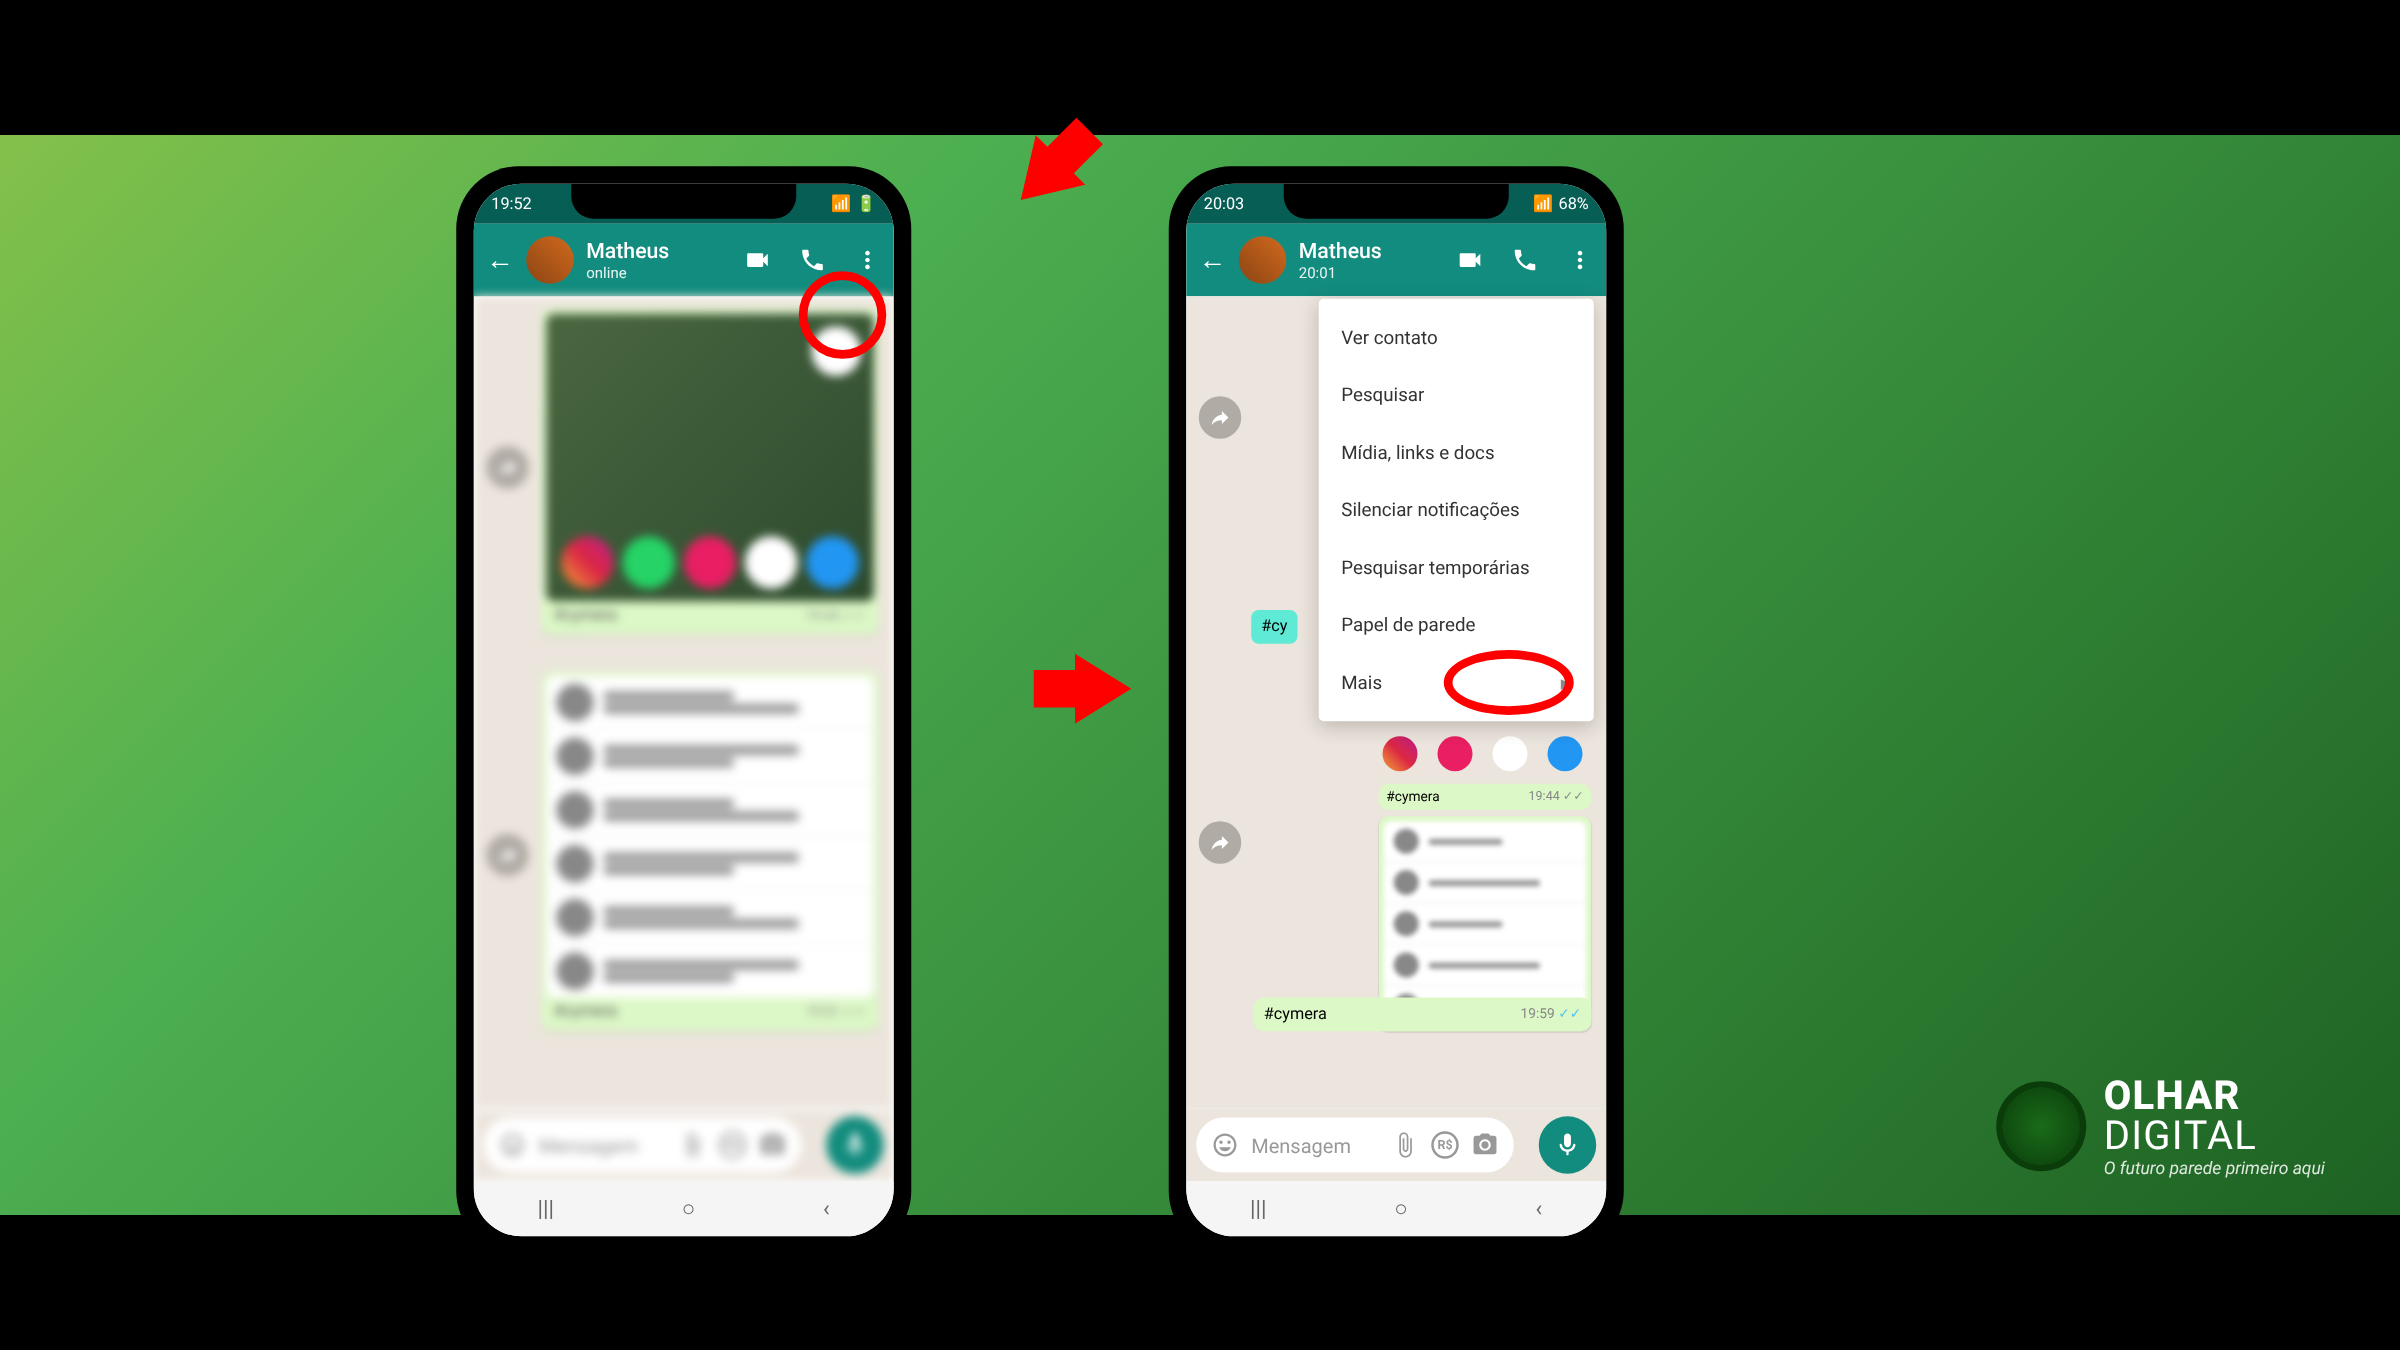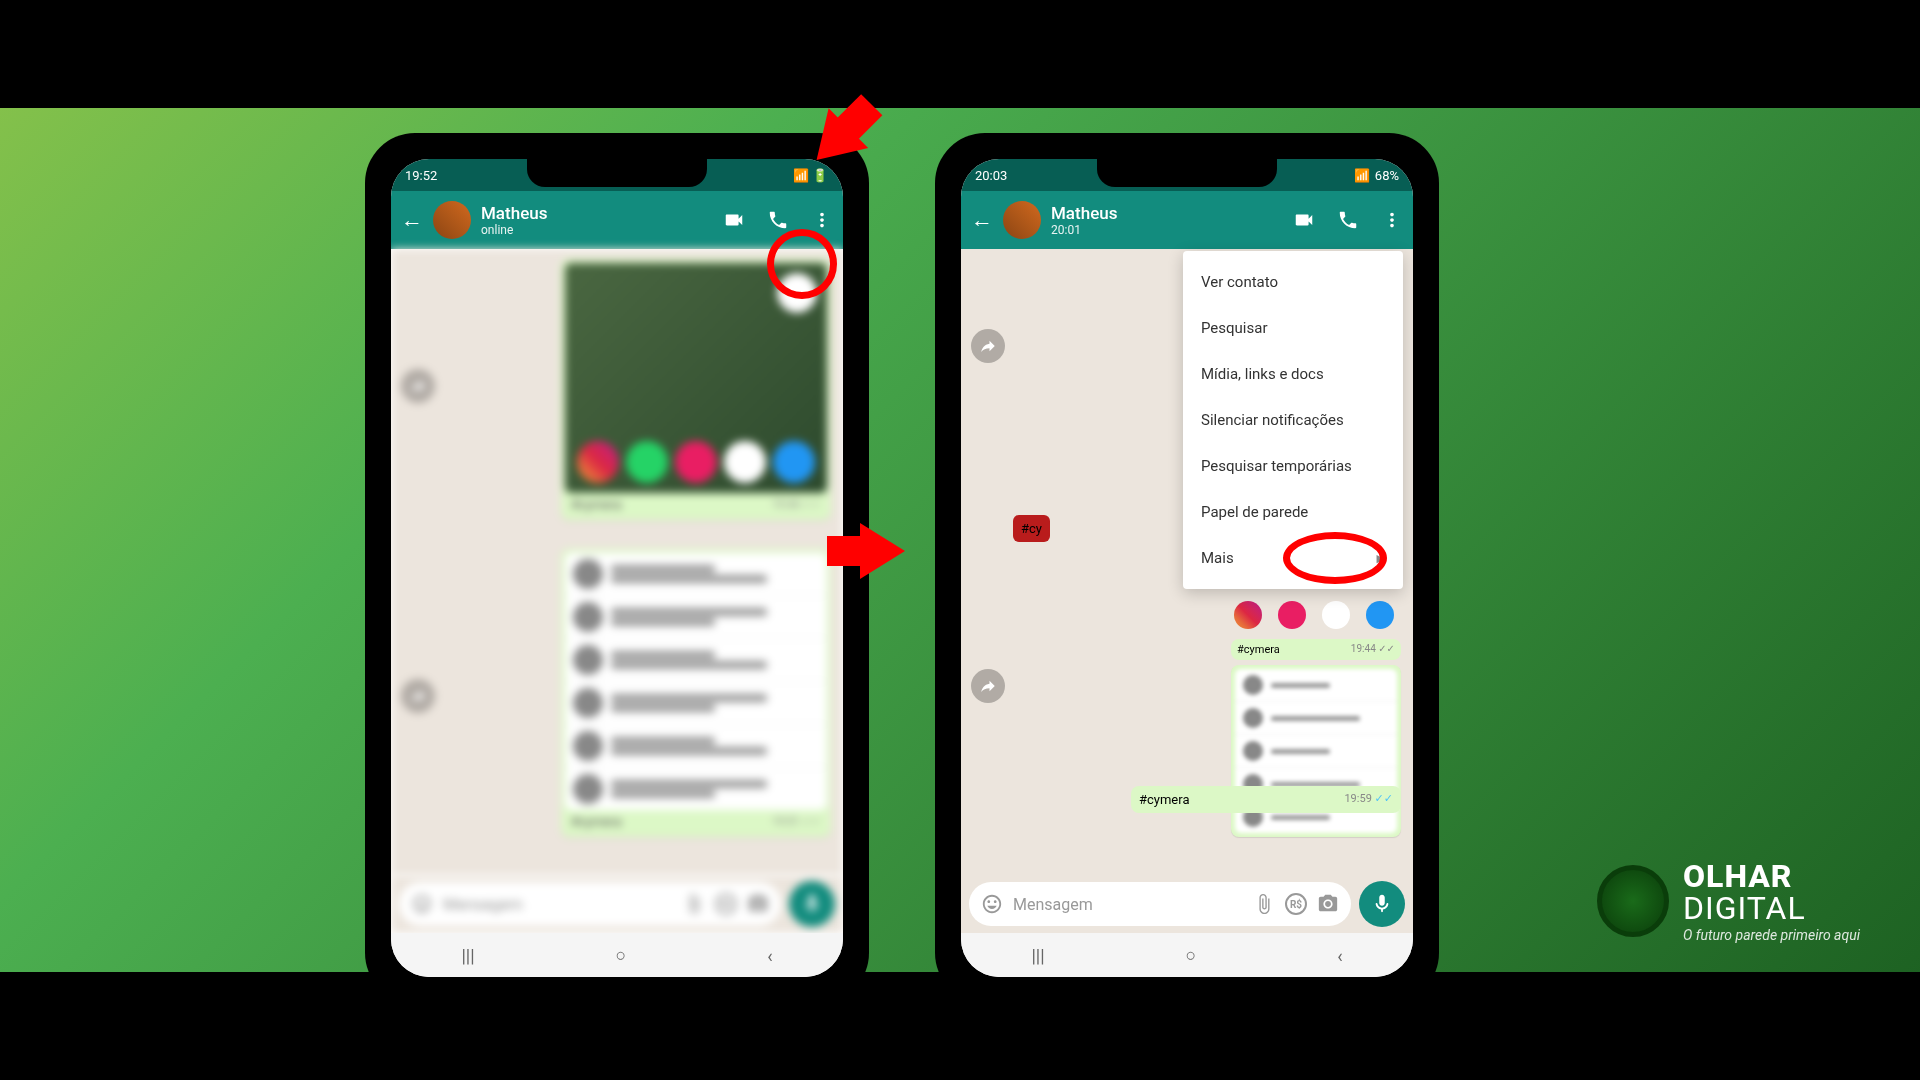--- a/index.html
+++ b/index.html
@@ -1,20 +1,20 @@
 <!DOCTYPE html>
 <html><head>
 <meta charset="utf-8">
 <style>
 *{margin:0;padding:0;box-sizing:border-box;font-family:-apple-system,BlinkMacSystemFont,Roboto,Arial,sans-serif}
 body{width:1920px;height:1080px;background:linear-gradient(135deg,#8bc34a 0%,#4caf50 30%,#1b5e20 100%);position:relative;overflow:hidden}
 .letterbox{position:absolute;left:0;width:100%;height:108px;background:#000}
 .letterbox.top{top:0}.letterbox.bottom{bottom:0}
 .canvas{position:absolute;top:108px;left:0;width:1920px;height:864px}
-.phone{position:absolute;width:504px;height:870px;background:#000;border-radius:50px;padding:26px}
+.phone{position:absolute;width:364px;height:870px;background:#000;border-radius:50px;padding:14px}
 .phone.left{left:365px;top:25px}.phone.right{left:935px;top:25px}
 .screen{width:100%;height:100%;background:#fff;border-radius:38px;overflow:hidden;position:relative}
 .notch{position:absolute;top:0;left:50%;transform:translateX(-50%);width:180px;height:28px;background:#000;border-radius:0 0 18px 18px;z-index:100}
 .statusbar{height:32px;background:#075e54;display:flex;justify-content:space-between;align-items:center;padding:0 14px;color:#fff;font-size:13px}
 .statusbar .right{display:flex;gap:4px;align-items:center}
 .wa-header{height:58px;background:#128c7e;display:flex;align-items:center;padding:0 10px;gap:10px;color:#fff}
 .back-arrow{font-size:22px}
 .avatar{width:38px;height:38px;border-radius:50%;background:linear-gradient(45deg,#8b4513,#d2691e)}
 .contact-info{flex:1}.contact-name{font-size:17px;font-weight:500}.contact-status{font-size:12px;opacity:.9}
 .header-icons{display:flex;gap:22px;align-items:center}.header-icons svg{width:22px;height:22px;fill:#fff}
@@ -33,21 +33,21 @@
 .bubble2{top:300px;right:12px;width:270px;padding:4px}
 .list-placeholder{width:100%;background:#fff;border-radius:6px}
 .list-row{display:flex;align-items:center;gap:8px;padding:6px 8px;border-bottom:1px solid #f0f0f0}
 .list-row:last-child{border:none}
 .list-ava{width:30px;height:30px;border-radius:50%;background:#888;flex-shrink:0}
 .list-txt{flex:1}.list-line{height:8px;background:#999;border-radius:3px;margin:2px 0}
 .list-line.short{width:50%}.list-line.med{width:75%}
 .fwd-icon{position:absolute;width:34px;height:34px;border-radius:50%;background:rgba(0,0,0,.25);display:flex;align-items:center;justify-content:center}
 .fwd-icon svg{width:18px;height:18px;fill:#fff}
 .fwd1{left:10px;top:120px}.fwd2{left:10px;top:430px}
-.input-bar{position:absolute;bottom:44px;left:0;width:100%;height:58px;background:#ece5dd;display:flex;align-items:center;padding:0 8px;gap:8px}
+.input-bar{position:absolute;bottom:44px;left:0;width:100%;height:58px;background:#ece5dd;display:flex;align-items:center;padding:0 8px;gap:20px}
 .input-field{flex:1;height:44px;background:#fff;border-radius:22px;display:flex;align-items:center;padding:0 12px;gap:10px;color:#999}
 .input-field .placeholder{flex:1;font-size:16px}
 .input-field svg{width:22px;height:22px;fill:#999}
 .rs-icon{width:22px;height:22px;border:2px solid #999;border-radius:50%;font-size:10px;display:flex;align-items:center;justify-content:center;color:#999;font-weight:bold}
 .mic-btn{width:46px;height:46px;border-radius:50%;background:#128c7e;display:flex;align-items:center;justify-content:center}
 .mic-btn svg{width:22px;height:22px;fill:#fff}
 .nav-bar{position:absolute;bottom:0;left:0;width:100%;height:44px;background:#f5f5f5;display:flex;justify-content:space-around;align-items:center}
 .nav-bar .nav-item{color:#666;font-size:18px}
 .dropdown-menu{position:absolute;top:92px;right:10px;width:220px;background:#fff;border-radius:4px;box-shadow:0 4px 16px rgba(0,0,0,.2);z-index:50;padding:8px 0}
 .menu-item{padding:14px 18px;font-size:15px;color:#333;display:flex;justify-content:space-between;align-items:center}
@@ -62,21 +62,21 @@
 .arrow-shape::before{content:'';position:absolute;left:-78px;top:-15px;width:36px;height:30px;background:#ff0000}
 .brand{position:absolute;bottom:30px;right:60px;display:flex;align-items:center;gap:14px;color:#fff}
 .brand-logo{width:72px;height:72px;border-radius:50%;border:5px solid #0a3d0a;background:radial-gradient(circle,#1a6b1a,#0a3d0a);position:relative}
 .brand-text{line-height:1}.brand-line1{font-size:32px;font-weight:800;letter-spacing:1px}
 .brand-line2{font-size:32px;font-weight:400;letter-spacing:1px}
 .brand-tag{font-size:14px;font-style:italic;opacity:.85;margin-top:4px}
 .b2-caption{position:absolute;bottom:62px;right:12px;width:270px;background:#dcf8c6;border-radius:8px;padding:6px 8px;display:flex;justify-content:space-between;font-size:13px}
 .peek-icons{position:absolute;top:352px;right:14px;width:170px;height:30px;display:flex;gap:6px;justify-content:space-around}
 .peek-icons .app-icon{width:28px;height:28px}
 .small-bubble{position:absolute;top:390px;right:12px;width:170px;background:#dcf8c6;border-radius:8px;padding:4px 6px;font-size:11px}
-.cy-partial{position:absolute;top:266px;left:52px;background:#b91c1c;padding:6px 8px;border-radius:6px;font-size:13px}
+.cy-partial{position:absolute;top:251px;left:52px;background:#5eead4;padding:6px 8px;border-radius:6px;font-size:13px}
 </style>
 </head>
 <body>
 
 <div class="letterbox top"></div>
 <div class="letterbox bottom"></div>
 
 <div class="canvas">
 
 <div class="phone left">

